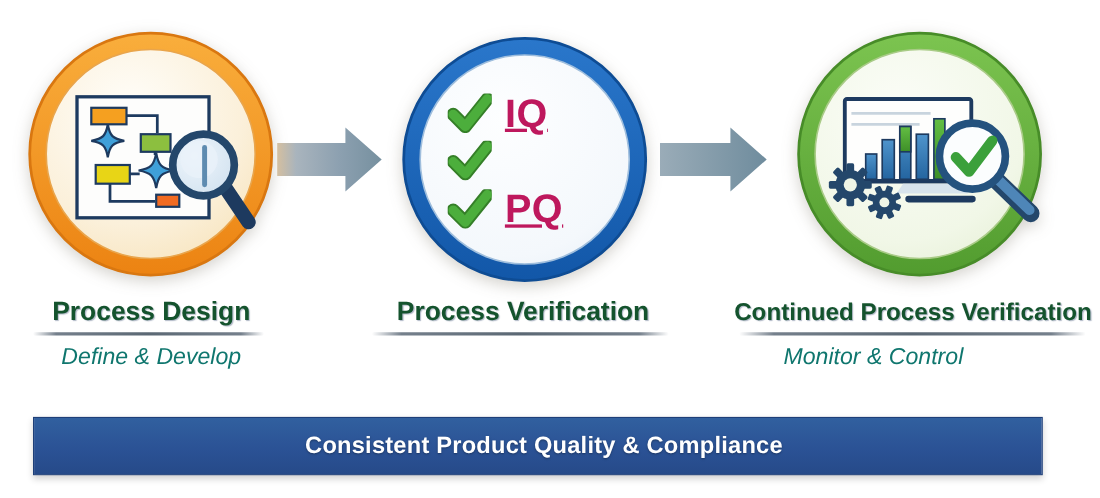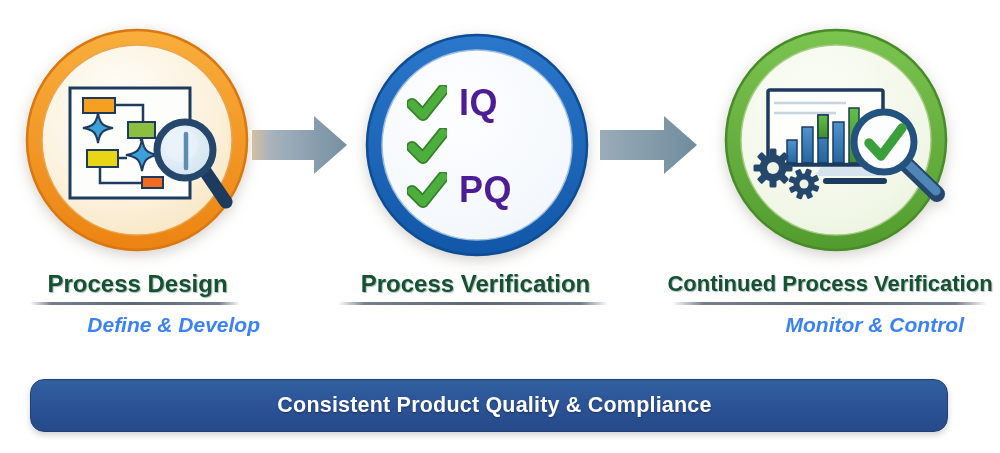--- a/index.html
+++ b/index.html
@@ -12,33 +12,34 @@
   .stage-title{
     position:absolute;top:269px;height:30px;line-height:30px;text-align:center;
     font-weight:bold;font-size:24px;color:#14532d;white-space:nowrap;
     text-shadow:1px 1px 1px rgba(22,45,90,.35), 0 0 2px rgba(255,255,255,.6);
   }
   .stage-underline{
     position:absolute;top:302px;height:3px;border-radius:2px;
     background:linear-gradient(90deg,rgba(110,122,136,0) 0%,#75808C 10%,#5B6874 50%,#75808C 90%,rgba(110,122,136,0) 100%);
   }
   .stage-subtitle{
-    position:absolute;top:311px;height:28px;line-height:28px;text-align:right;
-    font-style:italic;font-weight:bold;font-size:21px;color:#3b82f6;white-space:nowrap;
+    position:absolute;top:311px;height:28px;line-height:28px;text-align:center;
+    font-style:italic;font-weight:normal;font-size:21px;color:#0f766e;white-space:nowrap;
     text-shadow:-1px -1px 0 #fff,1px -1px 0 #fff,-1px 1px 0 #fff,1px 1px 0 #fff,0 0 5px #fff;
   }
   .checklist{position:absolute;left:407px;top:33px;width:160px;height:224px;}
   .check-row{position:absolute;left:0;height:40px;display:flex;align-items:center;}
   .check-row .ck{flex:0 0 auto;margin-right:12px;}
   .check-label{
-    font-weight:bold;font-size:36px;color:#4c1d95;line-height:40px;
+    font-weight:bold;font-size:36px;color:#be185d;line-height:40px;
     letter-spacing:.5px;
+    text-decoration:underline;
   }
   .banner{
-    position:absolute;left:30px;top:379px;width:918px;height:53px;border-radius:14px;
+    position:absolute;left:30px;top:379px;width:918px;height:53px;border-radius:0;
     background:linear-gradient(180deg,#31609F 0%,#2B5295 55%,#264A89 100%);
     border:1px solid #1E3F78;box-sizing:border-box;
     display:flex;align-items:center;justify-content:center;
     box-shadow:0 3px 6px rgba(0,0,0,.18);
     padding-left:11px;
   }
   .banner-label{
     color:#ffffff;font-weight:bold;font-size:21.5px;letter-spacing:.2px;
     text-shadow:0 1px 2px rgba(0,0,0,.35);
   }

